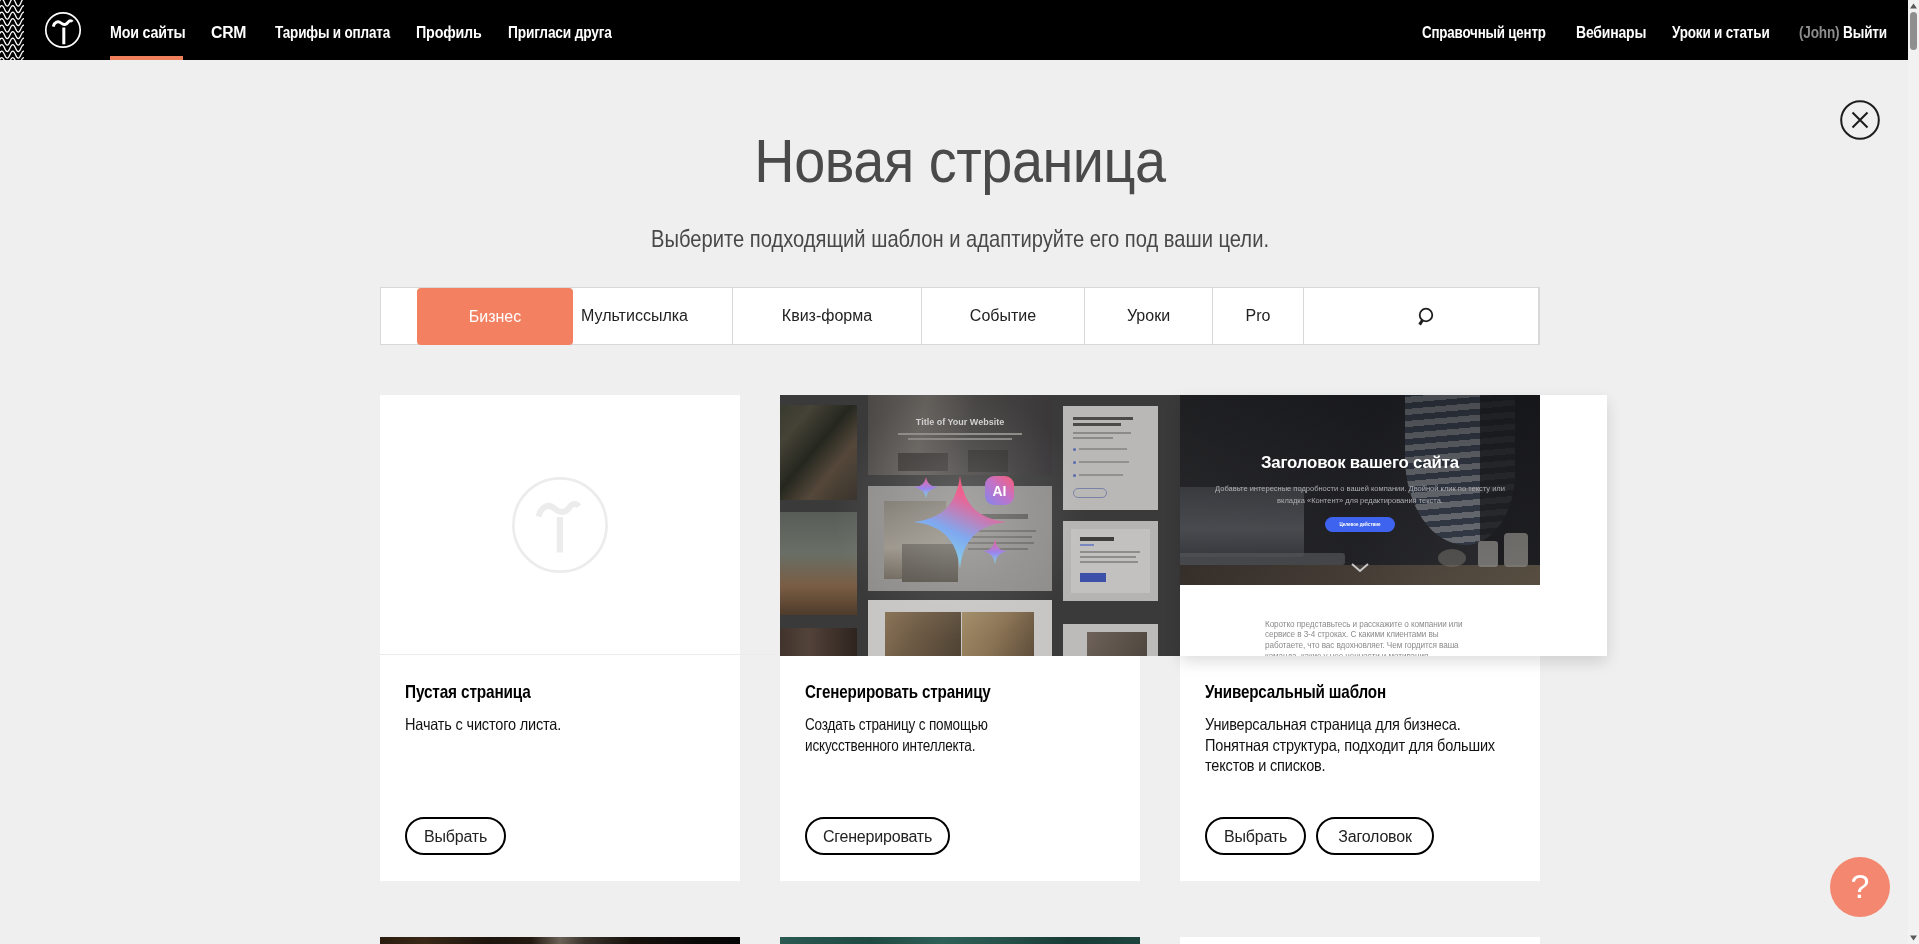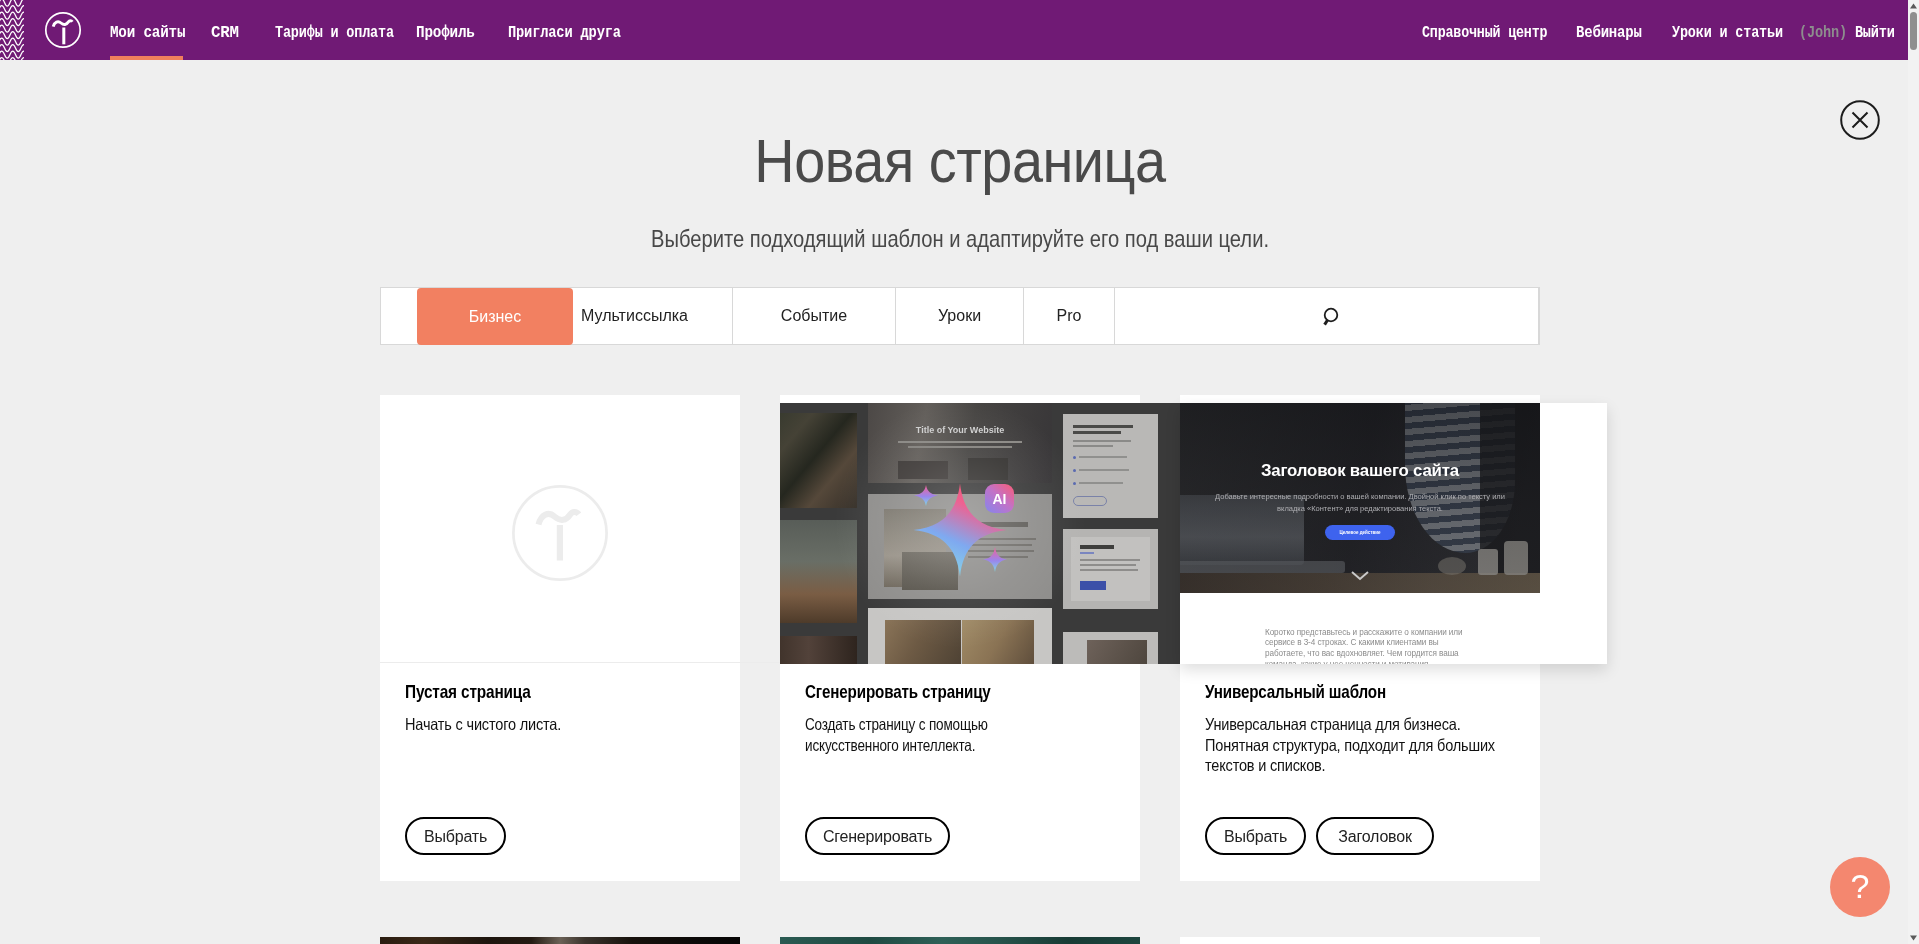--- a/index.html
+++ b/index.html
@@ -1,21 +1,21 @@
 <!DOCTYPE html>
 <html><head>
 <meta charset="utf-8">
 <style>
   * { margin:0; padding:0; box-sizing:border-box; }
   html,body { width:1919px; height:944px; overflow:hidden; background:#efefef;
     font-family:"Liberation Sans", sans-serif; }
   .abs { position:absolute; }
 
   
-  #nav { position:absolute; left:0; top:0; width:1908px; height:60px; background:#701a75;font-family:Liberation Mono, monospace; }
+  #nav { position:absolute; left:0; top:0; width:1908px; height:60px; background:#000000; }
   .navitem { position:absolute; top:3px; height:60px; line-height:60px; color:#fff;
     font-size:16px; font-weight:bold; letter-spacing:-0.2px; white-space:nowrap;
     transform-origin:left center; }
   #underline { position:absolute; left:110px; top:56px; width:73px; height:4px; background:#f0805c; }
 
   
   #h1 { position:absolute; left:380px; top:125px; width:1160px; text-align:center;
     font-size:62px; font-weight:400; color:#4a4a4a; letter-spacing:-0.5px;
     transform:scaleX(0.9); transform-origin:center top; }
   #sub { position:absolute; left:380px; top:225px; width:1160px; text-align:center;
@@ -27,21 +27,21 @@
     background:#fff; border:1px solid #d8d8d8; display:flex; }
   .tab { border-right:1px solid #d8d8d8; height:100%; display:flex; align-items:center;
     justify-content:center; font-size:16px; color:#222; }
   .tab:last-child { border-right:none; }
   #tab-active { position:absolute; left:0px; top:0px; width:156px; height:57px;
     background:#f28061; color:#fff; border-radius:4px; display:flex; align-items:center;
     justify-content:center; font-size:16px;margin-left:36px; }
 
   
   .card { position:absolute; top:395px; width:360px; height:486px; background:#fff; }
-  .cimg { position:absolute; left:0; top:8px; width:427px; height:261px; overflow:hidden;padding-left:12px; }
+  .cimg { position:absolute; left:0; top:0; width:427px; height:261px; overflow:hidden;padding-left:12px; }
   .ctitle { position:absolute; top:681px; font-size:19px; font-weight:bold;
     color:#000; letter-spacing:-0.2px; transform:scaleX(0.84); transform-origin:left top; }
   .cdesc { position:absolute; top:714px; font-size:16.5px; color:#111;
     letter-spacing:-0.2px; line-height:20.5px; transform:scaleX(0.88); transform-origin:left top; }
   .cbtn { position:absolute; top:817px; height:38px; border:2px solid #000000;
     border-radius:19px; font-size:16px; color:#222; text-align:center; line-height:36px;
     letter-spacing:-0.2px; }
 
   
   #sbar { position:absolute; left:1908px; top:0; width:11px; height:944px; background:#f2f2f2; }
@@ -82,20 +82,21 @@
   <div class="navitem" style="left:1799px; transform:scaleX(0.849)"><span style="color:#8d8d8d">(John)</span> Выйти</div>
   <div id="underline"></div>
 </div>
 
 <div id="h1">Новая страница</div>
 <div id="sub">Выберите подходящий шаблон и адаптируйте его под ваши цели.</div>
 
 <div id="tabs">
   <div class="tab" style="width:156px; border-right:none"></div>
   <div class="tab" style="width:196px">Мультиссылка</div>
+  <div class="tab" style="width:189px">Квиз-форма</div>
   <div class="tab" style="width:163px">Событие</div>
   <div class="tab" style="width:128px">Уроки</div>
   <div class="tab" style="width:91px">Pro</div>
   <div class="tab" style="flex:1">
     <svg width="22" height="22" viewBox="0 0 22 22" style="margin-left:9px">
       <circle cx="11" cy="10" r="6.3" stroke="#1e1e1e" stroke-width="1.8" fill="none"></circle>
       <path d="M7.4,15.3 L4.6,19.6" stroke="#1e1e1e" stroke-width="3"></path>
     </svg>
   </div>
   <div id="tab-active">Бизнес</div>

